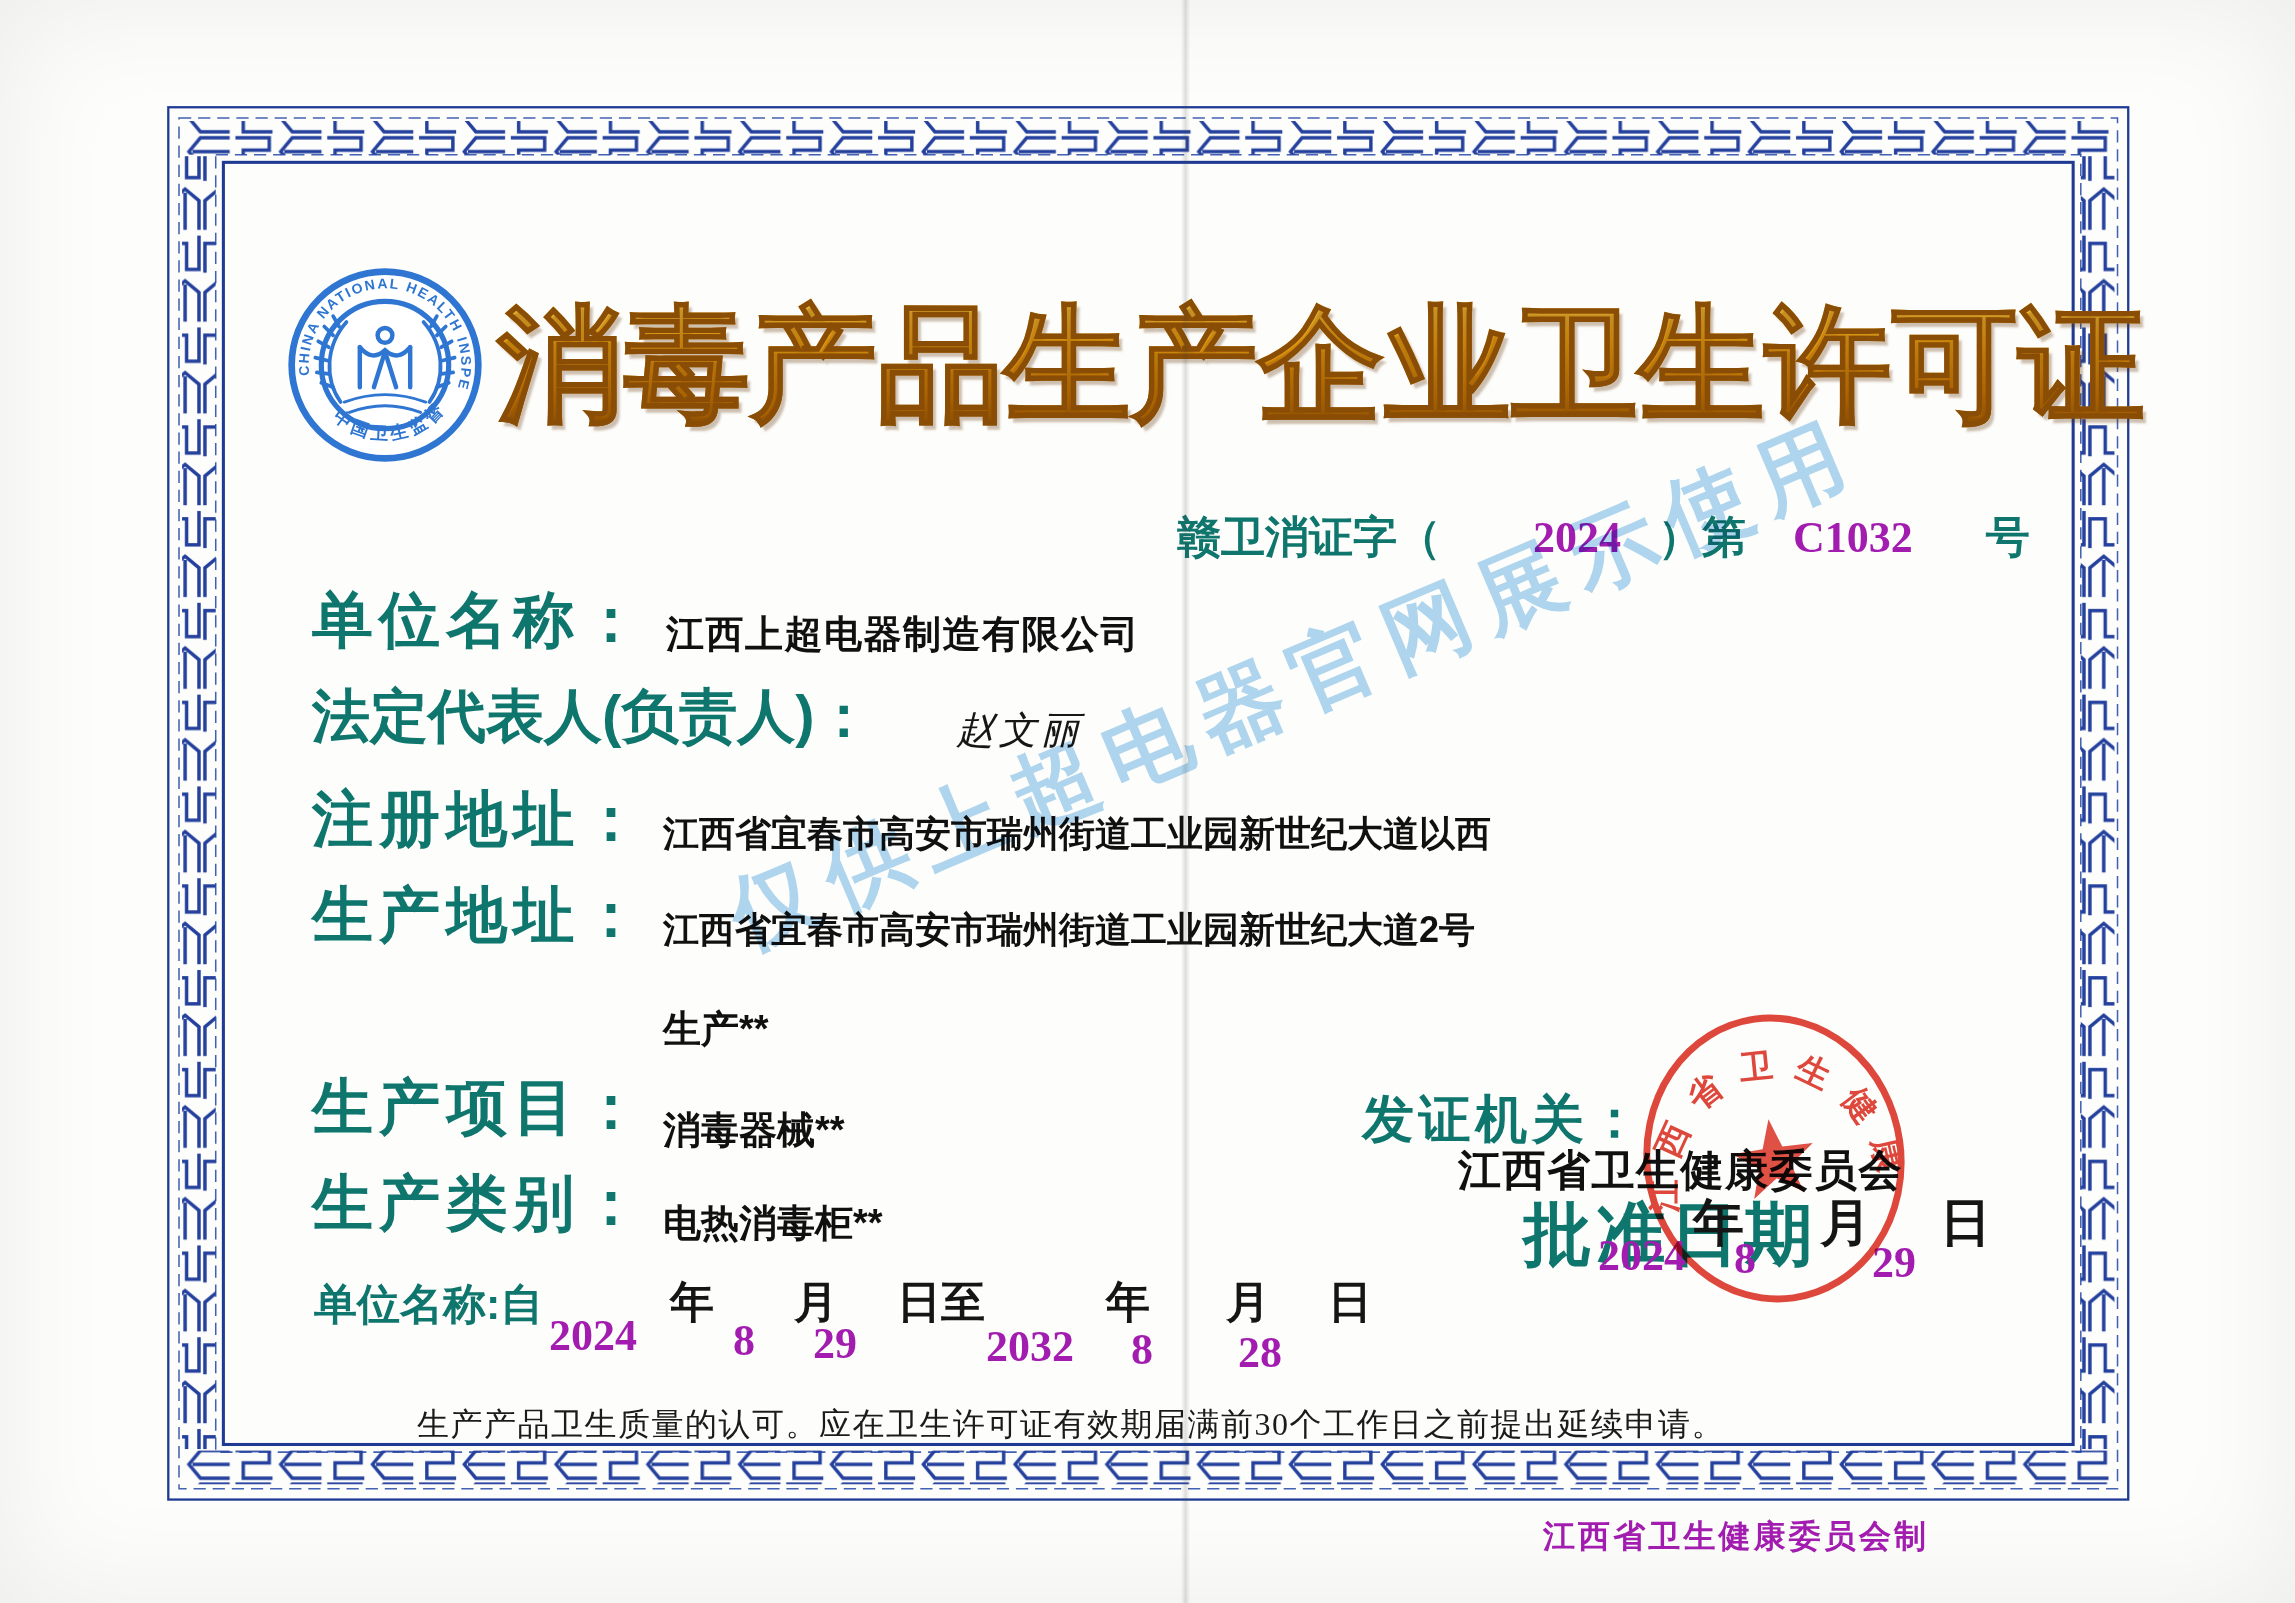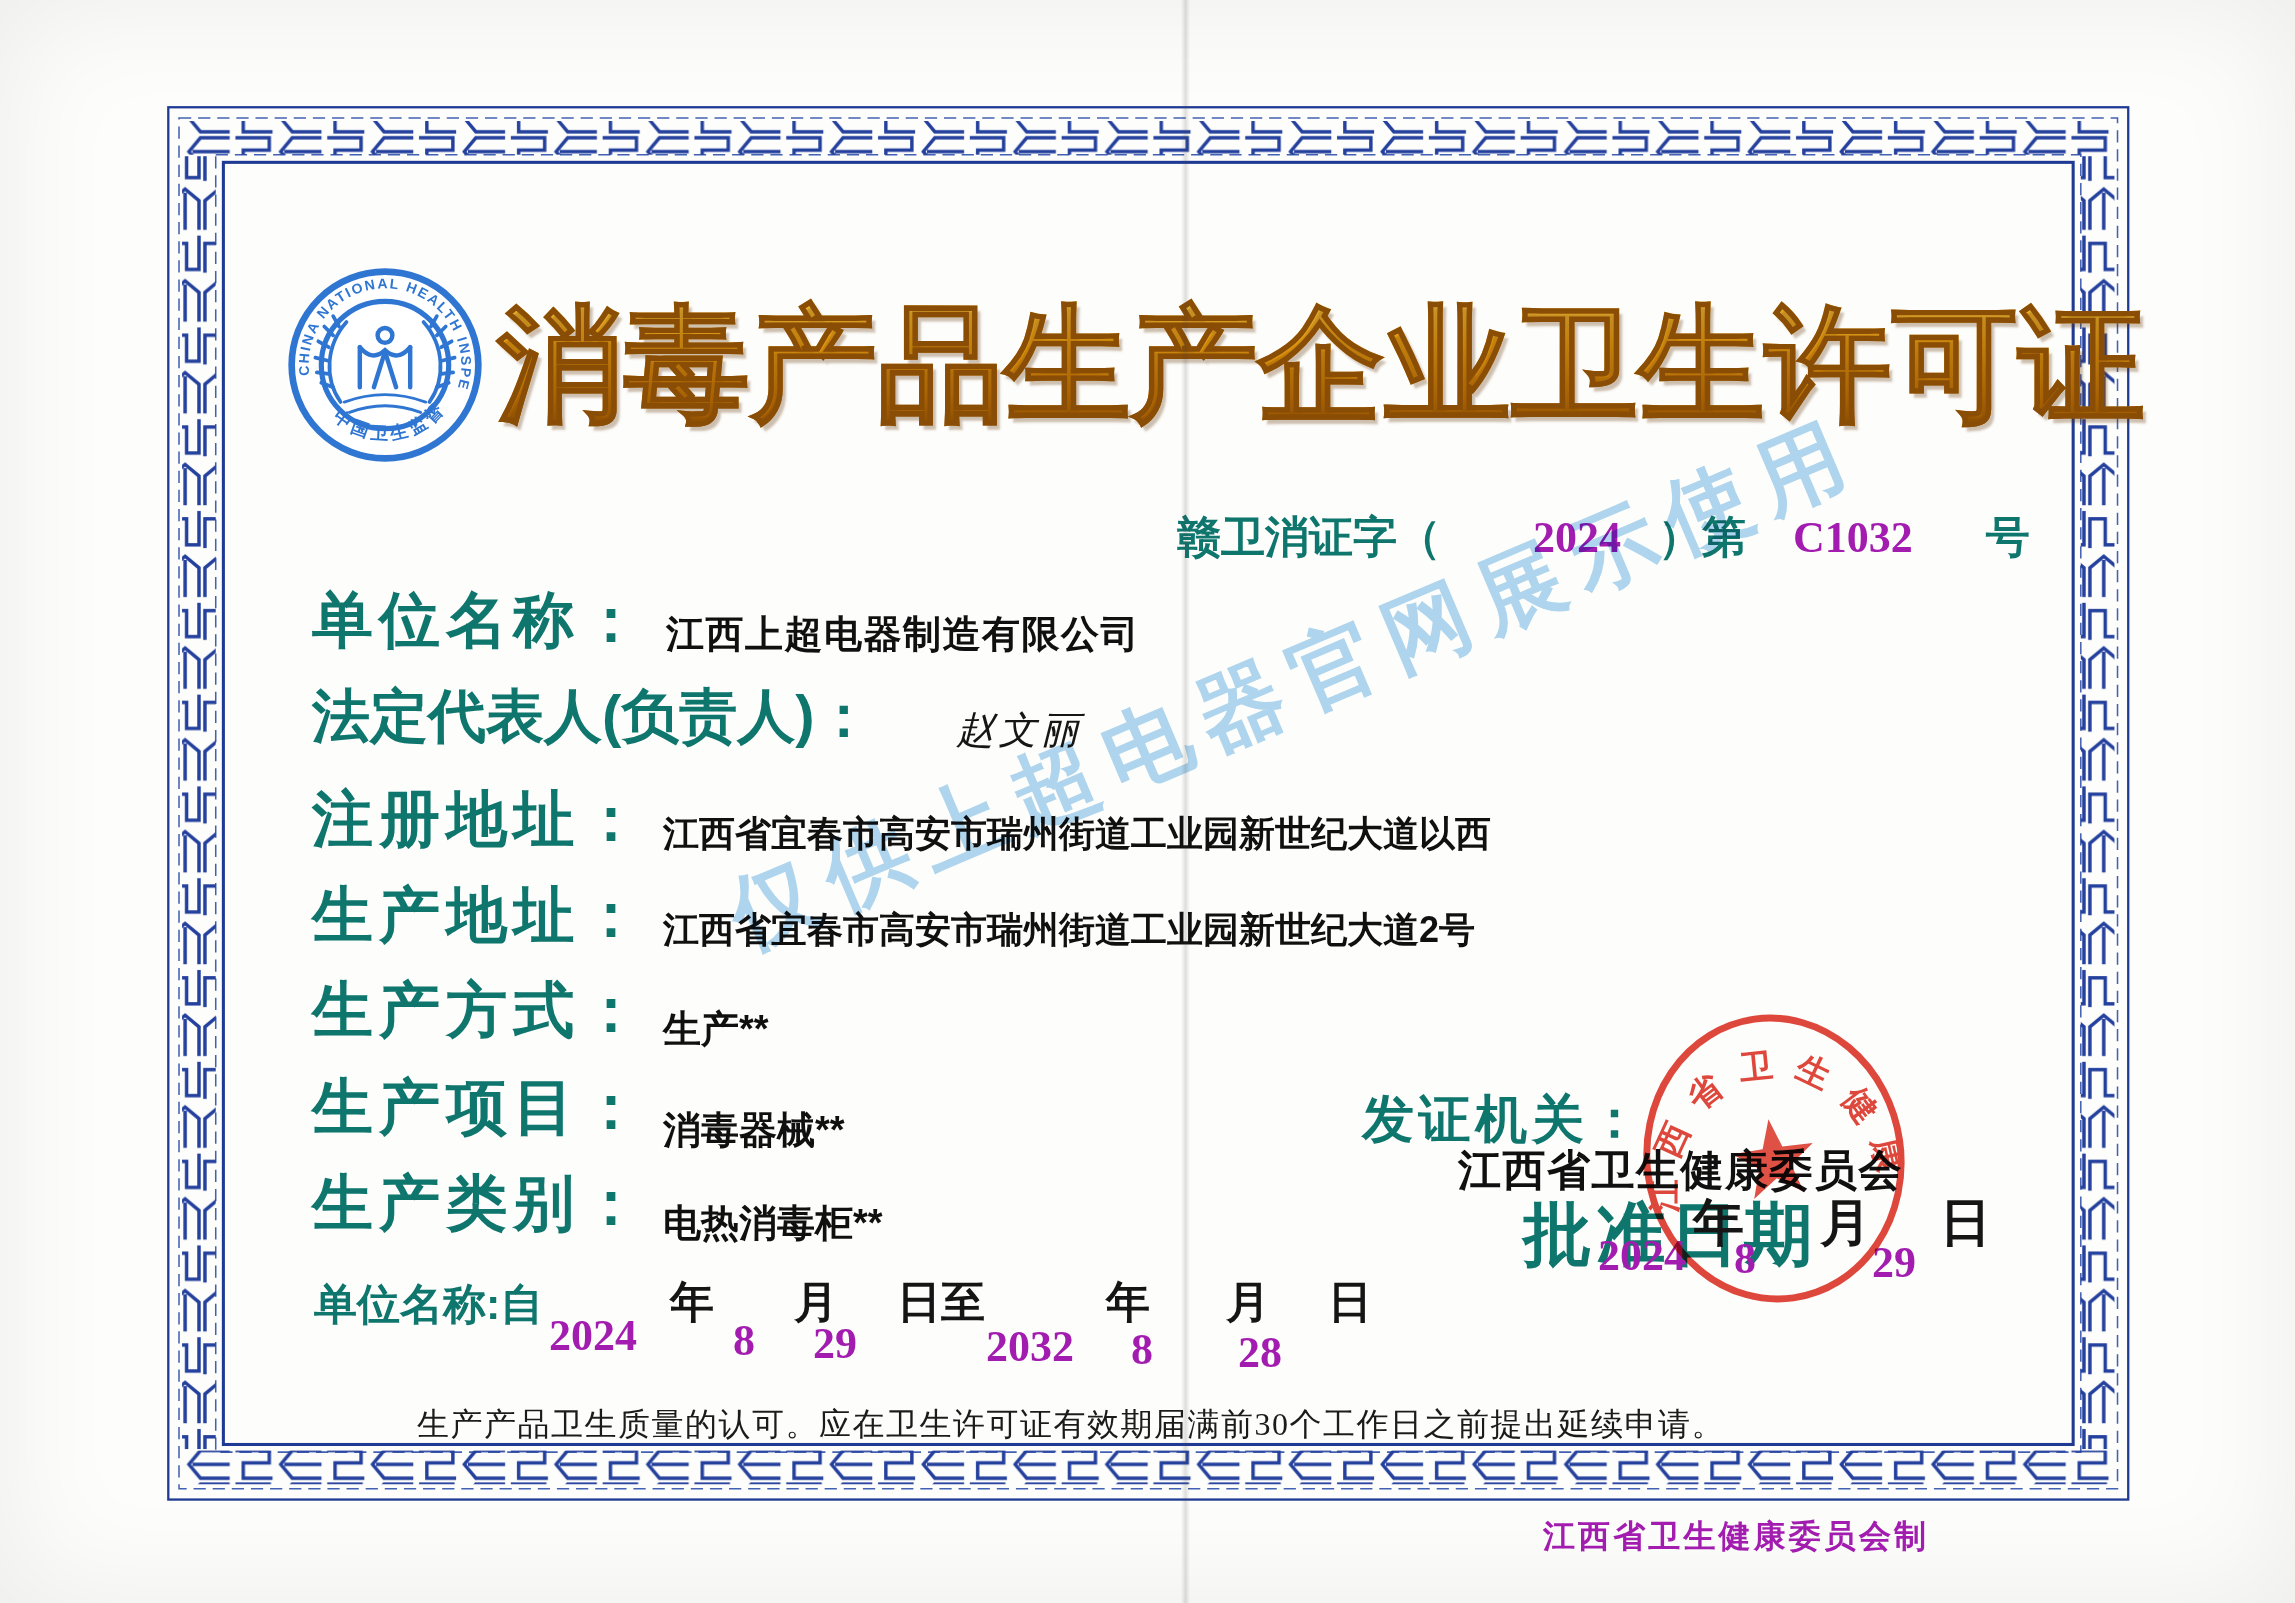--- a/index.html
+++ b/index.html
@@ -96,21 +96,20 @@
 
   <div class="abs content lbl" style="left:312px;top:678px;font-size:58px;">法定代表人(负责人)：</div>
   <div class="abs content valk" style="left:956px;top:705px;font-size:38px;letter-spacing:4.6px;font-style:italic;">赵文丽</div>
 
   <div class="abs content lbl" style="left:312px;top:779px;font-size:61px;letter-spacing:6.1px;">注册地址：</div>
   <div class="abs content val" style="left:663px;top:810px;font-size:36px;">江西省宜春市高安市瑞州街道工业园新世纪大道以西</div>
 
   <div class="abs content lbl" style="left:312px;top:875px;font-size:61px;letter-spacing:6.1px;">生产地址：</div>
   <div class="abs content val" style="left:663px;top:906px;font-size:36px;">江西省宜春市高安市瑞州街道工业园新世纪大道2号</div>
 
-  <div class="abs content lbl" style="left:312px;top:970px;font-size:61px;letter-spacing:6.1px;">生产方式：</div>
   <div class="abs content val" style="left:663px;top:1004px;font-size:38px;">生产**</div>
 
   <div class="abs content lbl" style="left:312px;top:1067px;font-size:61px;letter-spacing:6.1px;">生产项目：</div>
   <div class="abs content val" style="left:663px;top:1105px;font-size:38px;">消毒器械**</div>
 
   <div class="abs content lbl" style="left:312px;top:1163px;font-size:61px;letter-spacing:6.1px;">生产类别：</div>
   <div class="abs content val" style="left:663px;top:1198px;font-size:38px;">电热消毒柜**</div>
 
   <div class="abs content lbl" style="left:1362px;top:1085px;font-size:52px;letter-spacing:4.6px;">发证机关：</div>
   <div class="abs content val" style="left:1458px;top:1142px;font-size:43px;letter-spacing:1.5px;">江西省卫生健康委员会</div>

